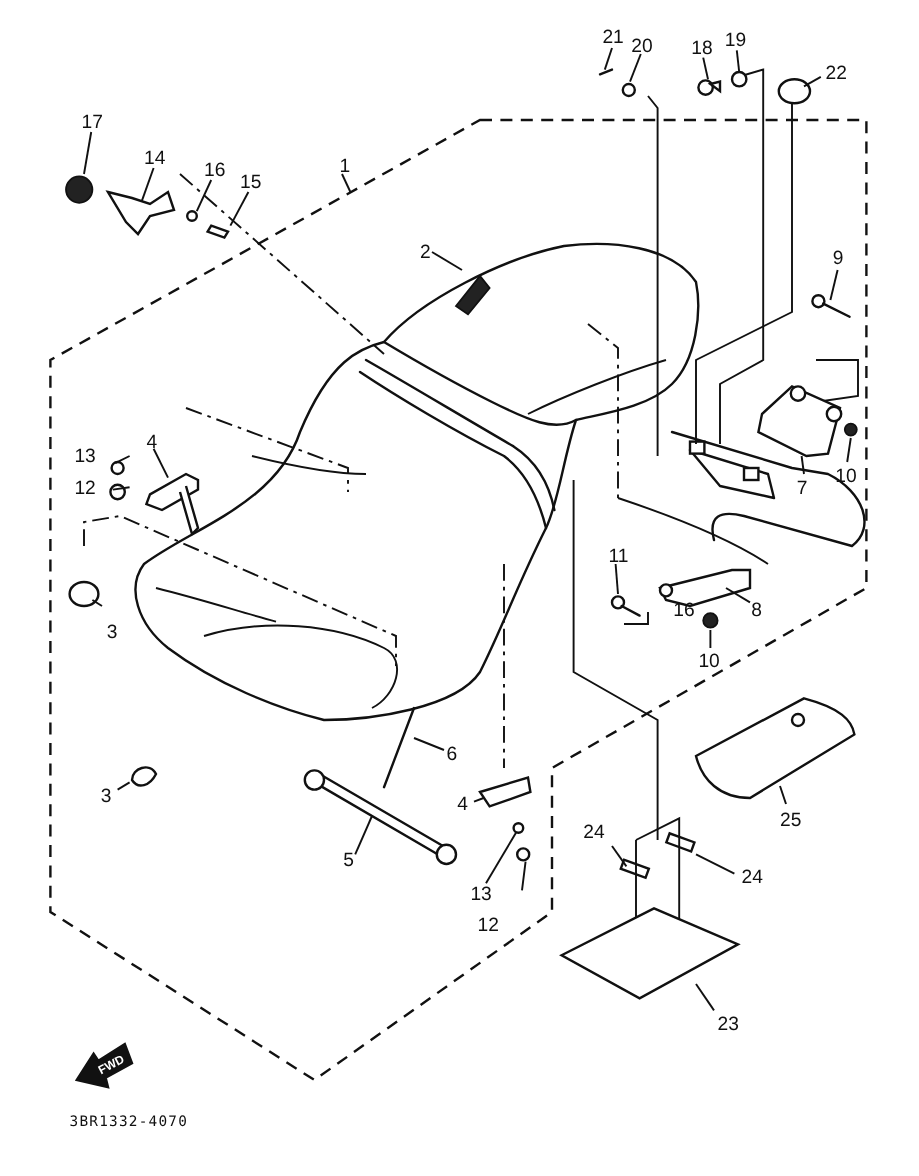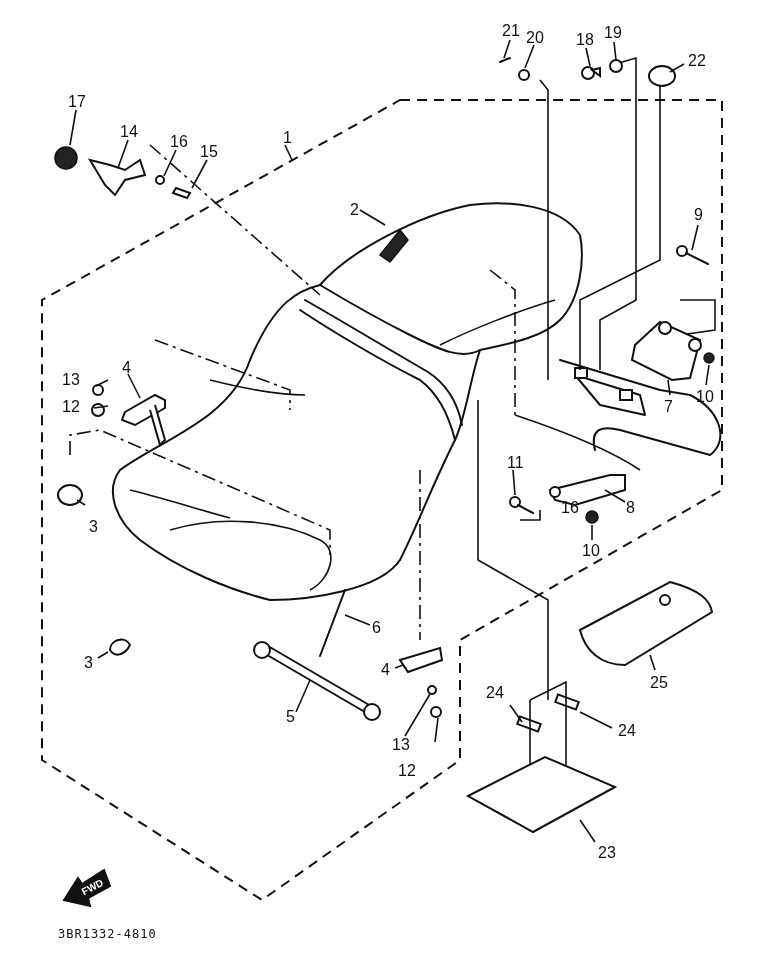--- a/index.html
+++ b/index.html
@@ -227,13 +227,13 @@
     <text class="lbl" x="650" y="688">25</text>
     <text class="lbl" x="598" y="858">23</text>
   </g>
 
   <g>
     <path d="M64,900 L78,878 L82,884 L104,870 L110,886 L88,898 L90,906 Z" fill="#111" stroke="#111" stroke-width="2"></path>
     <text class="fwd-text" x="82" y="893" transform="rotate(-28 88 890)">FWD</text>
   </g>
 </svg>
 
-<div class="code">3BR1332-4810</div>
+<div class="code">3BR1332-4070</div>
 
 </body></html>

